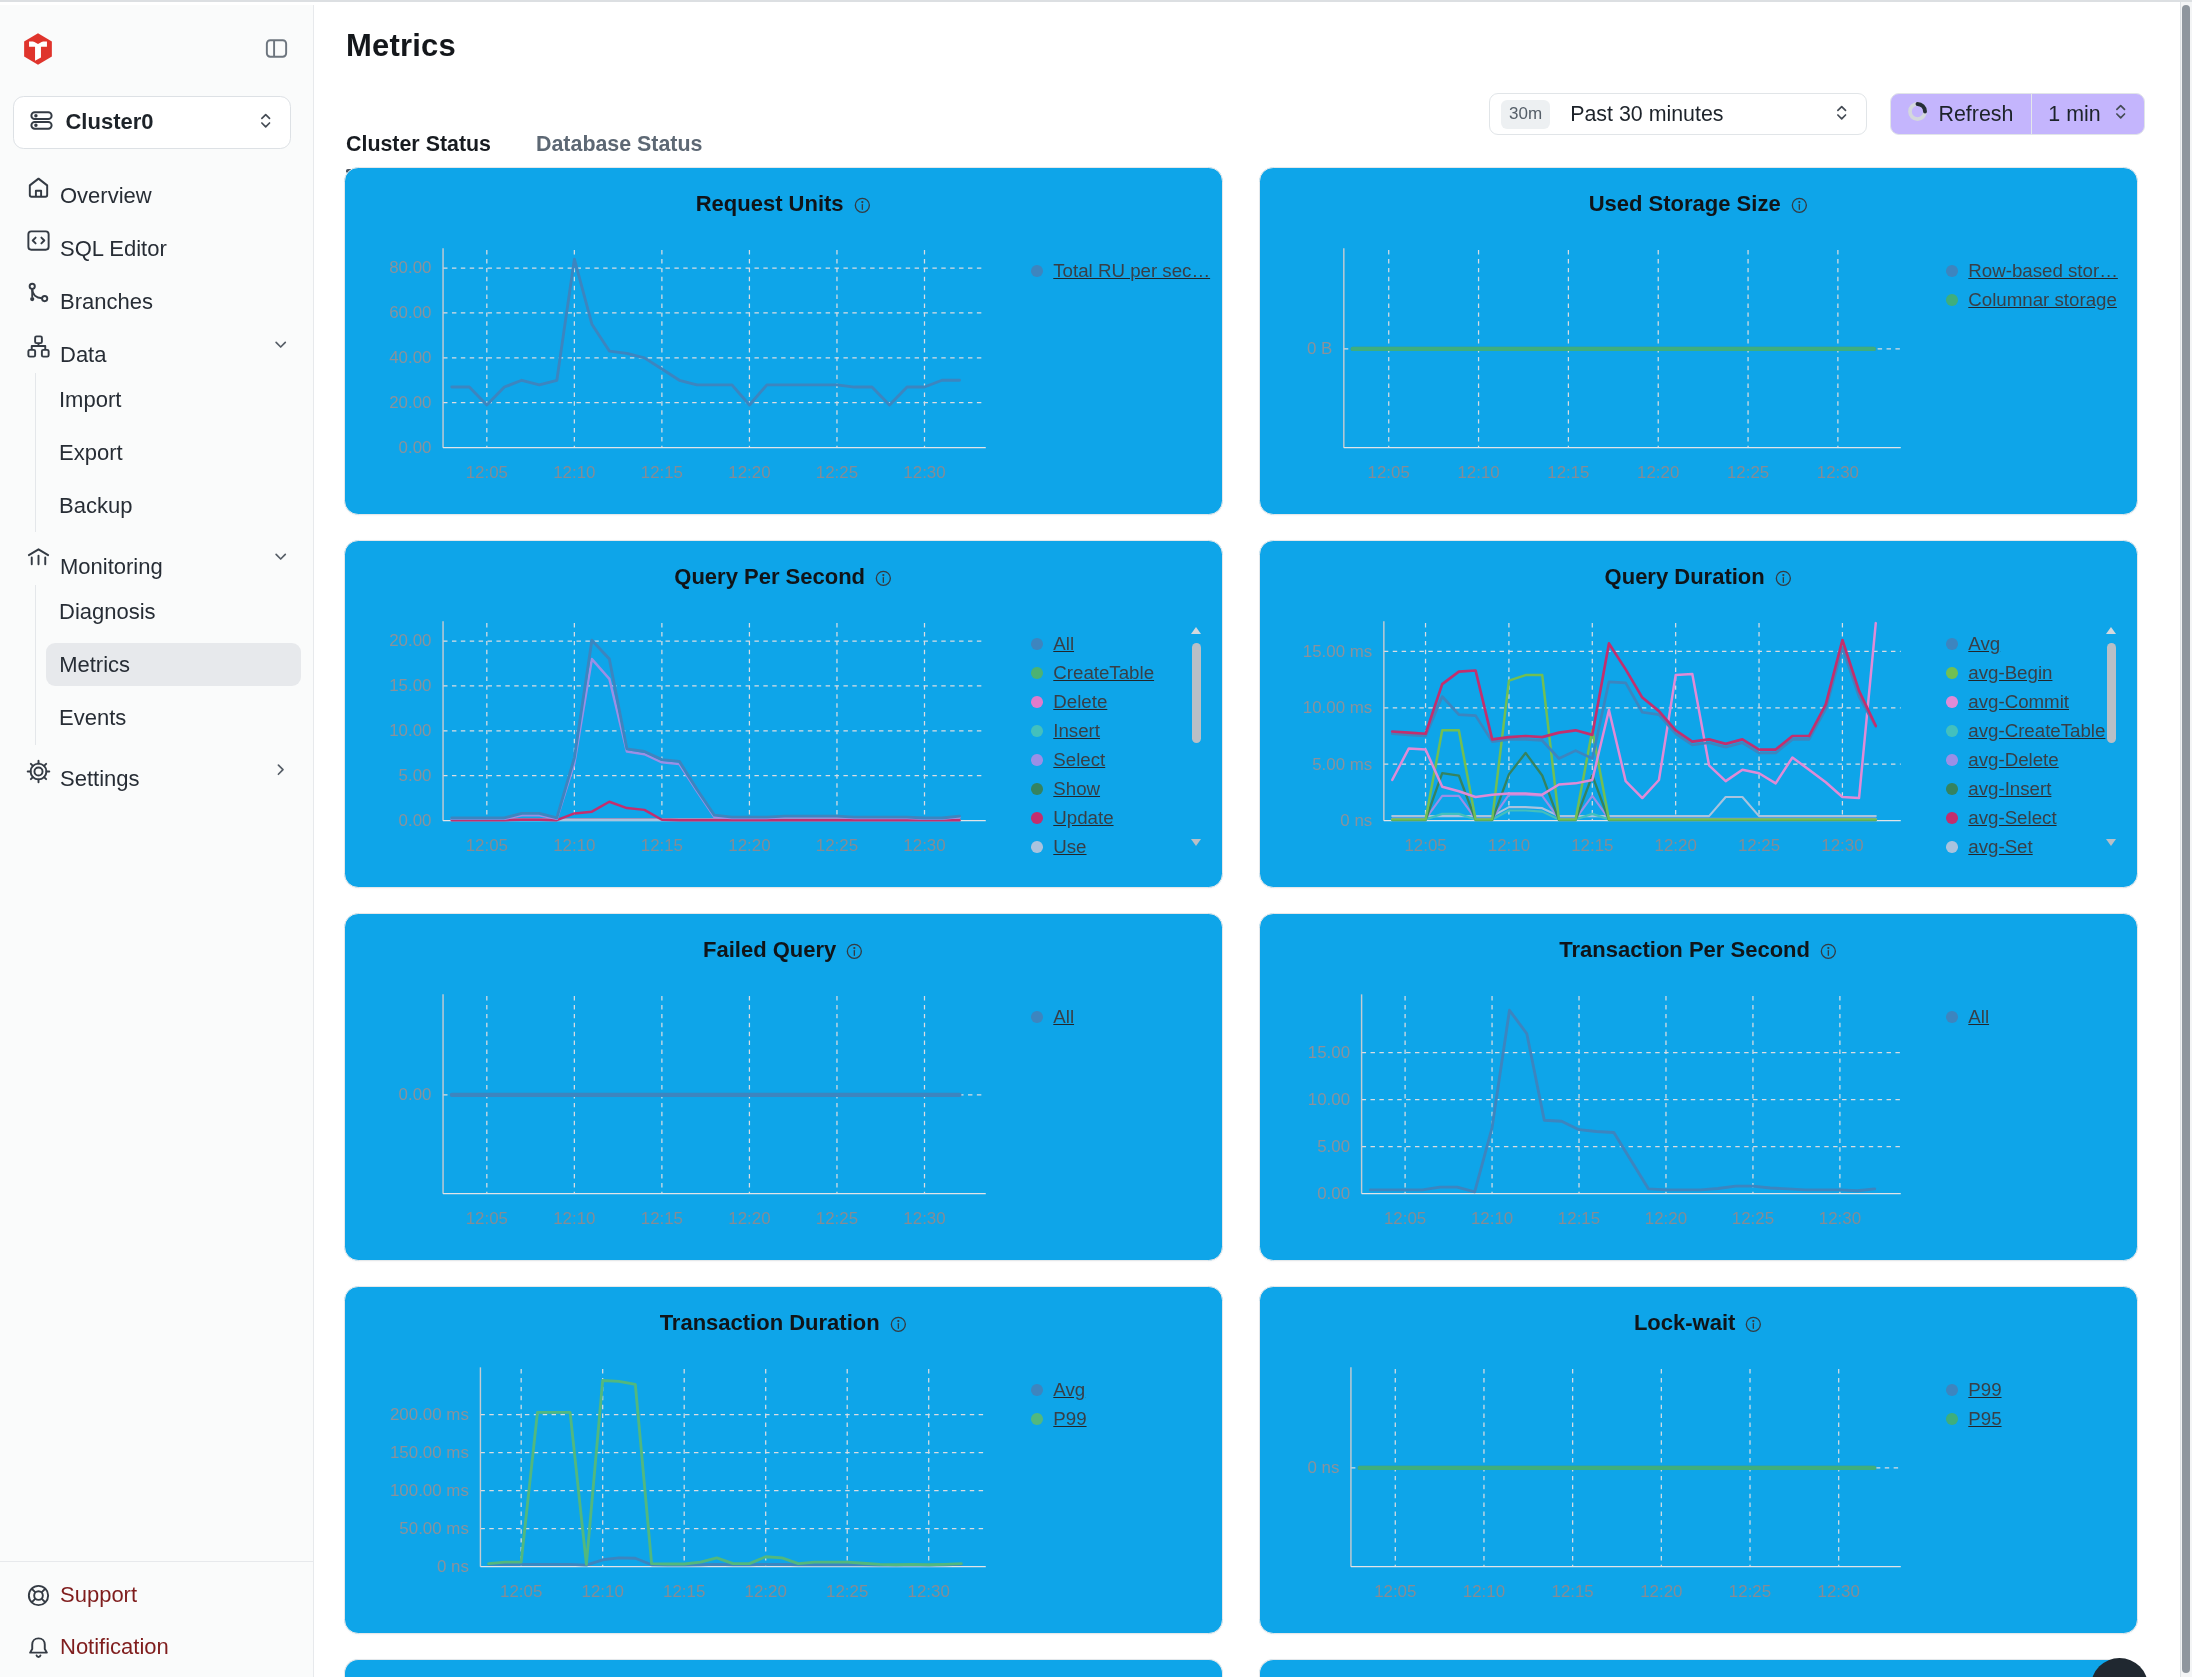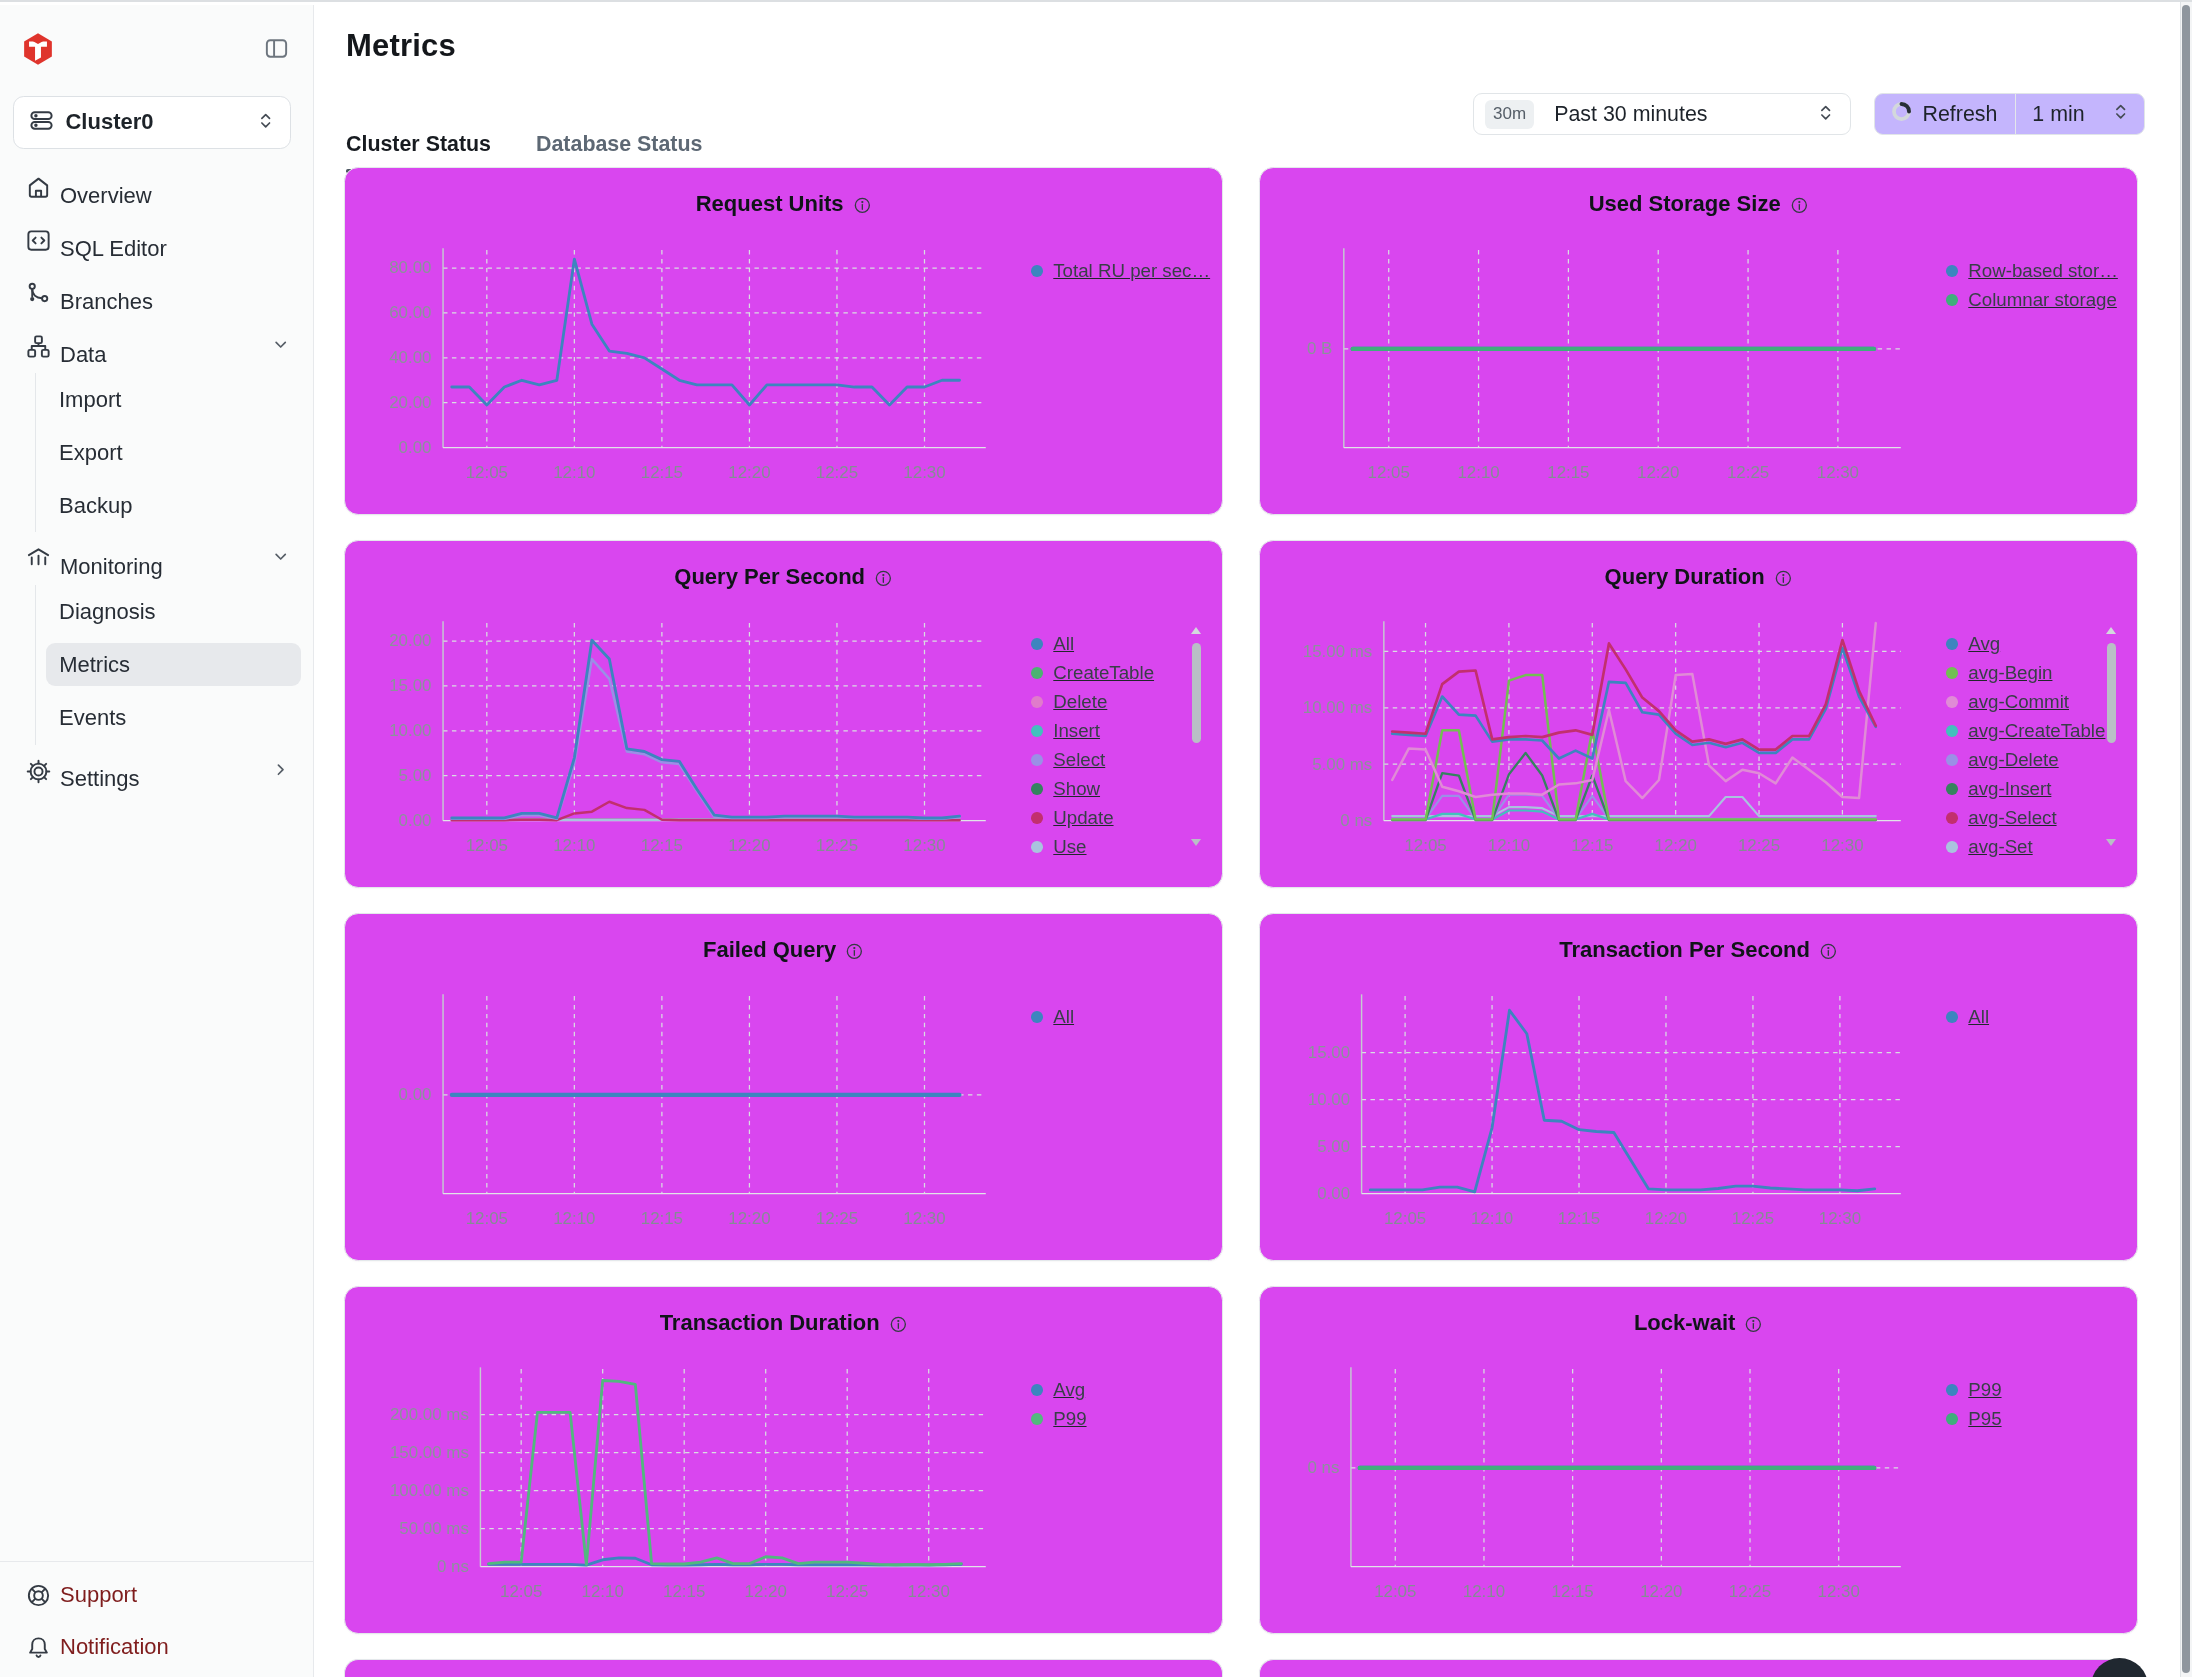--- a/index.html
+++ b/index.html
@@ -44,24 +44,24 @@
   .tab.active { color:#171b20; }
   .tab.active::after { content:""; position:absolute; left:0; right:-3.6px; bottom:-10.7px; height:3.6px; background:#4d5763; border-radius:1.8px; }
   .controls { position:absolute; right:0; top:1.8px; display:flex; gap:23px; }
   .range-btn { display:flex; align-items:center; width:378px; height:42px; background:#fff; border:0.9px solid #e1e5e8; border-radius:9px; padding:0 14.3px 0 10.7px; cursor:pointer; font-family:inherit; }
   .badge { background:#edf0f2; color:#555e68; font-size:17px; border-radius:6.2px; padding:4.5px 8px; margin-right:20px; }
   .range-label { font-size:21.4px; color:#1d232a; }
   .range-btn .unfold, .interval-btn .unfold { margin-left:auto; color:#444b54; }
   .refresh-group { display:flex; align-items:stretch; height:42px; border:0.9px solid #e1e5e8; border-radius:9px; background:#c4b5fd; overflow:hidden; }
   .refresh-btn { display:flex; align-items:center; gap:9.8px; border:none; background:none; padding:0 18px 0 14.3px; font-size:21.4px; color:#1d232a; cursor:pointer; font-family:inherit; }
   .vdiv { width:0.9px; background:#e4e7ea; }
-  .interval-btn { display:flex; align-items:center; gap:25px; border:none; background:none; padding:0 12.5px 0 16px; font-size:21.4px; color:#1d232a; cursor:pointer; font-family:inherit; }
+  .interval-btn { display:flex; align-items:center; gap:9px; border:none; background:none; padding:0 12.5px 0 16px; font-size:21.4px; color:#1d232a; cursor:pointer; font-family:inherit; }
   
   .grid { position:absolute; left:30px; top:162px; width:1793px; display:grid; grid-template-columns:879px 879px; column-gap:36px; row-gap:25px; }
-  .card { position:relative; width:879px; height:348px; background:#d946ef; border:1.3px solid #e4e8eb; border-radius:14.3px; box-shadow:0 0.9px 1.8px rgba(20,30,40,.03); }
+  .card { position:relative; width:879px; height:348px; background:#0ea5e9; border:1.3px solid #e4e8eb; border-radius:14.3px; box-shadow:0 0.9px 1.8px rgba(20,30,40,.03); }
   .card.partial { height:23px; border-radius:14.3px 14.3px 0 0; border-bottom:none; }
   .card-title-row { margin-top:23px; text-align:center; font-size:22px; font-weight:bold; color:#101418; }
   .info-ico { display:inline-block; vertical-align:-3.6px; margin-left:9px; color:#343b42; cursor:pointer; }
   .chart-area { position:absolute; left:21.4px; top:75px; }
   svg text { font-family:"Liberation Sans", sans-serif; }
   .legend { position:absolute; left:686px; top:89px;text-decoration:underline; }
   .leg-item { display:flex; align-items:center; height:29px; cursor:pointer; }
   .leg-dot { width:11.6px; height:11.6px; border-radius:50%; margin-right:10.7px; flex:none; }
   .leg-label { font-size:18.7px; color:#383f47; white-space:nowrap; }
   .leg-scroll { position:absolute; left:845px; top:86px; height:219px; width:12.5px; display:none; flex-direction:column; align-items:center; }

